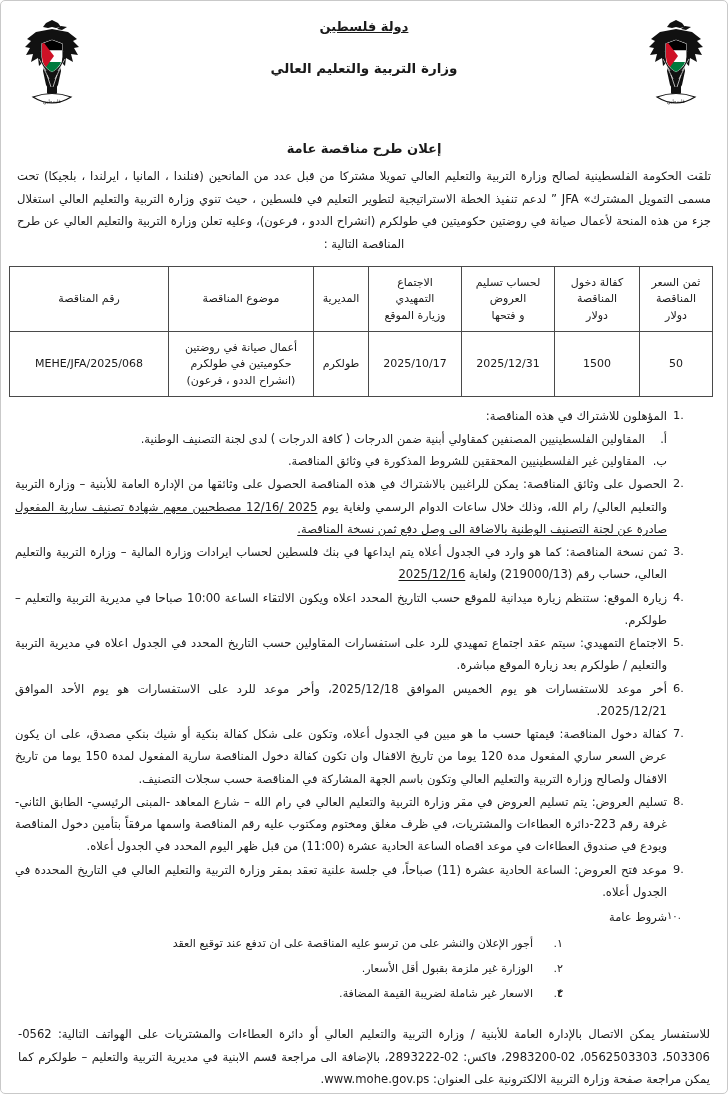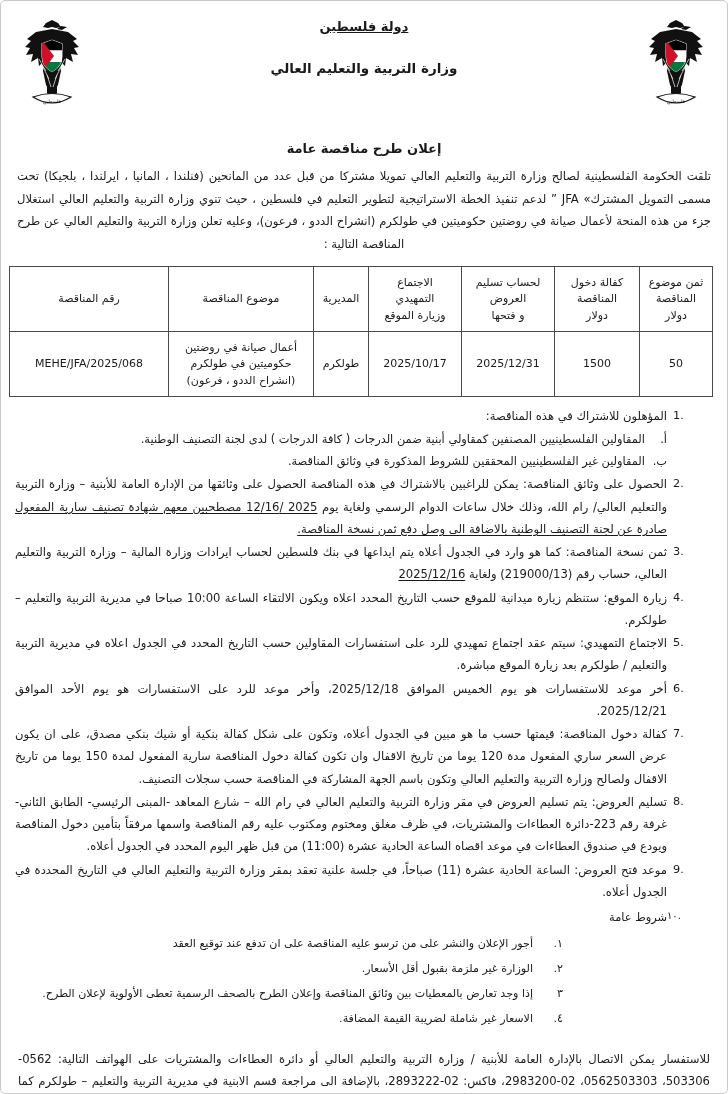--- a/index.html
+++ b/index.html
@@ -269,21 +269,21 @@
   </div>
 
   <div class="announce-title">إعلان طرح مناقصة عامة</div>
 
   <p class="intro">تلقت الحكومة الفلسطينية لصالح وزارة التربية والتعليم العالي تمويلا مشتركا من قبل عدد من المانحين (فنلندا ، المانيا ، ايرلندا ، بلجيكا) تحت مسمى التمويل المشترك» JFA ” لدعم تنفيذ الخطة الاستراتيجية لتطوير التعليم في فلسطين ، حيث تنوي وزارة التربية والتعليم العالي استغلال جزء من هذه المنحة لأعمال صيانة في روضتين حكوميتين في طولكرم (انشراح الددو ، فرعون)، وعليه تعلن وزارة التربية والتعليم العالي عن طرح المناقصة التالية :</p>
 
   <table class="tender">
     <thead>
       <tr>
         <td class="c-price">
-          <div>ثمن موضوع</div>
+          <div>ثمن السعر</div>
           <div>المناقصة</div>
           <div>دولار</div>
         </td>
         <td class="c-guarantee">
           <div>كفالة دخول</div>
           <div>المناقصة</div>
           <div>دولار</div>
         </td>
         <td class="c-deadline">
           <div>لحساب تسليم</div>
@@ -382,21 +382,20 @@
       <li>
         <span class="gnum">١.</span>
         <span>أجور الإعلان والنشر على من ترسو عليه المناقصة على ان تدفع عند توقيع العقد</span>
       </li>
       <li>
         <span class="gnum">٢.</span>
         <span>الوزارة غير ملزمة بقبول أقل الأسعار.</span>
       </li>
       <li>
         <span class="gnum">٣</span>
-        <span>إذا وجد تعارض بالمعطيات بين وثائق المناقصة وإعلان الطرح بالصحف الرسمية تعطى الأولوية لإعلان الطرح.</span>
       </li>
       <li>
         <span class="gnum">٤.</span>
         <span>الاسعار غير شاملة لضريبة القيمة المضافة.</span>
       </li>
     </ol>
   </div>
 
   <p class="footer">للاستفسار يمكن الاتصال بالإدارة العامة للأبنية / وزارة التربية والتعليم العالي أو دائرة العطاءات والمشتريات على الهواتف التالية: 0562-503306، 0562503303، 02-2983200، فاكس: 02-2893222، بالإضافة الى مراجعة قسم الابنية في مديرية التربية والتعليم – طولكرم كما يمكن مراجعة صفحة وزارة التربية الالكترونية على العنوان: www.mohe.gov.ps.</p>
 

